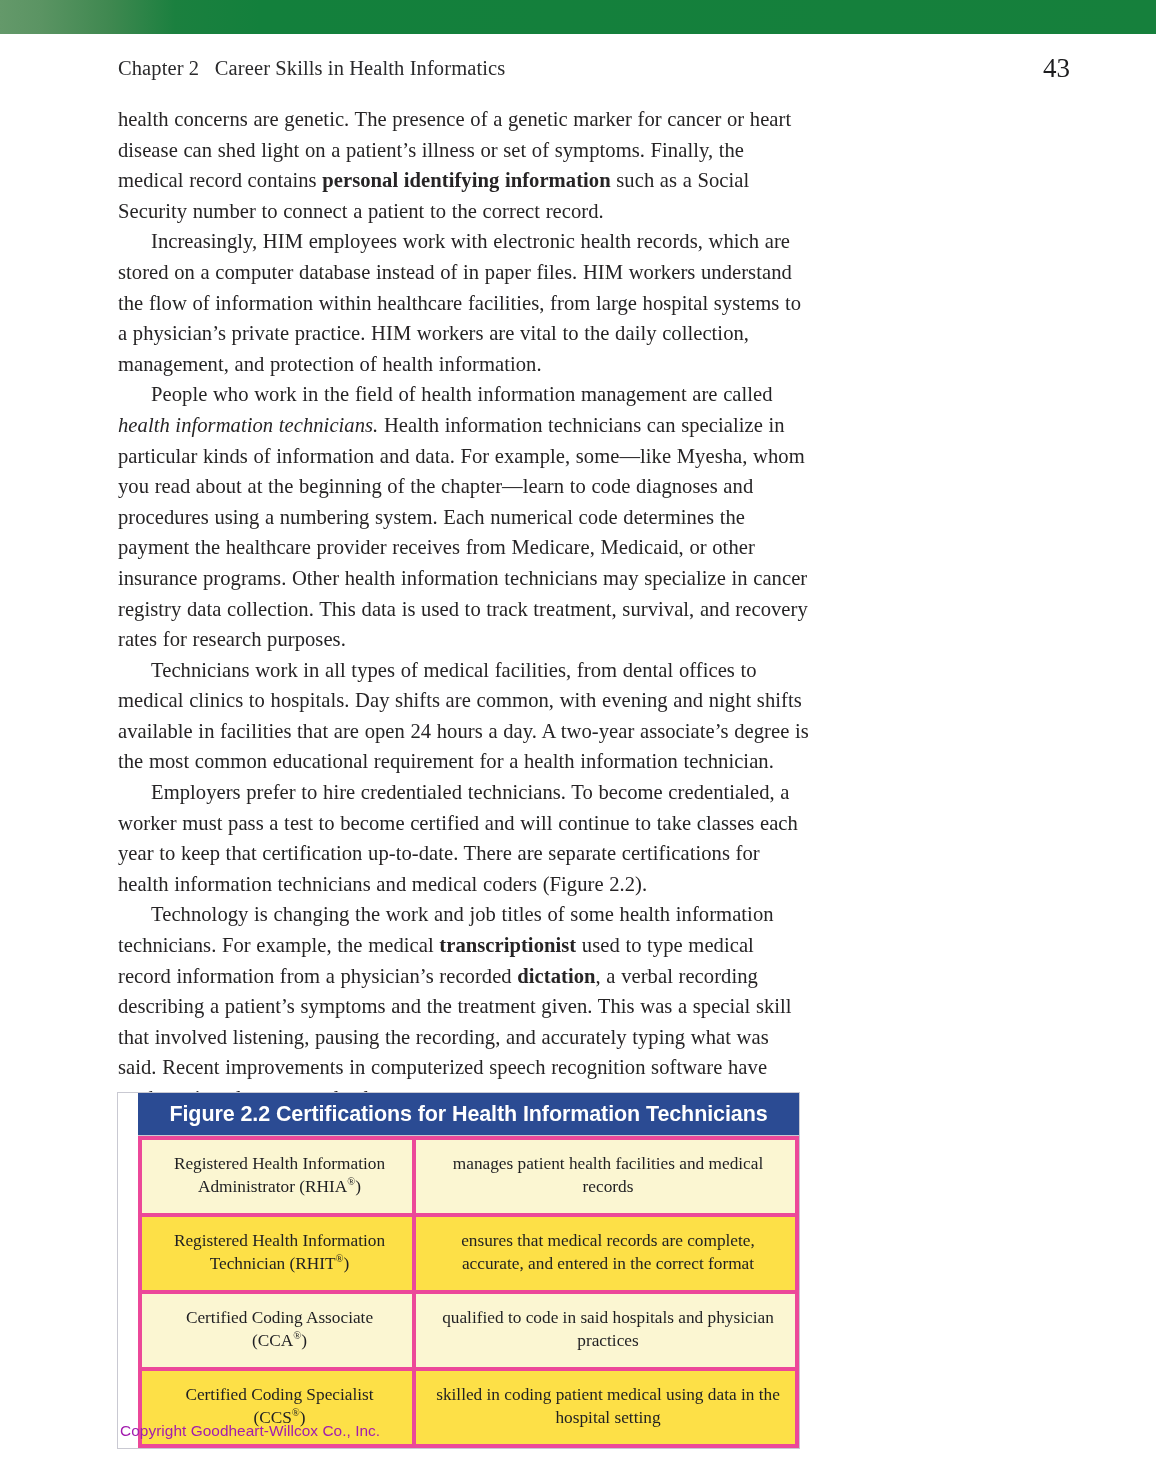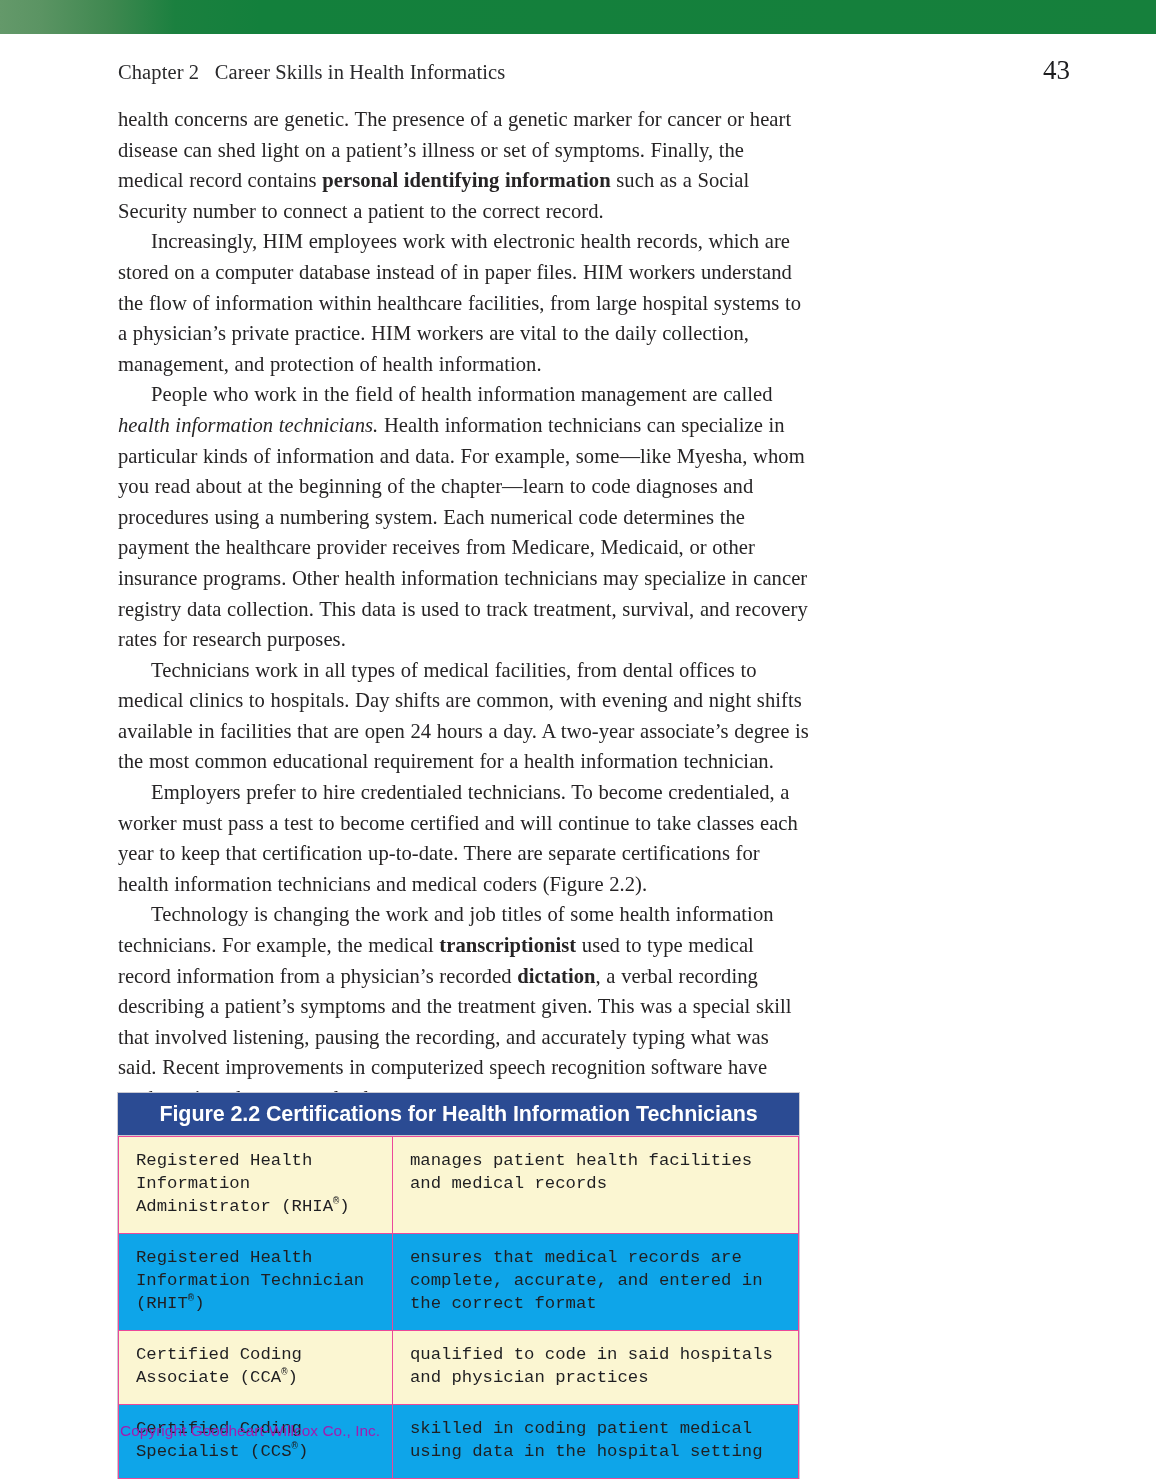--- a/index.html
+++ b/index.html
@@ -33,21 +33,21 @@
   }
 
   
   .runhead {
     position: absolute;
     top: 52px;
     left: 118px;
     right: 86px;
     height: 32px;
     display: flex;
-    align-items: flex-end;
+    align-items: center;
     justify-content: space-between;
   }
   .runhead-title {
     font-family: "Liberation Serif", serif;
     font-size: 20.5px;
     letter-spacing: .1px;
     color: #2a2a2c;
     white-space: pre;
   }
   .runhead-page {
@@ -81,50 +81,52 @@
 
   
   .figure {
     position: absolute;
     left: 117px;
     top: 1092px;
     width: 683px;
     border: 1px solid #c9c9d2;
     box-sizing: border-box;
     background: #ffffff;
+    padding-left: 20px;
   }
   .figure-title {
     background: #2b4b93;
     color: #ffffff;
     font-family: "Liberation Sans", sans-serif;
     font-size: 21.5px;
     font-weight: bold;
     letter-spacing: -0.1px;
     padding: 9px 0 9px 0;
     text-align: center;
     line-height: 1.12;
     border-bottom: 1px solid #c9c9d2;
   }
   table.figtable {
     border-collapse: collapse;
     width: 100%;
     table-layout: fixed;
   }
   table.figtable td {
-    font-family: Liberation Mono, monospace;
+    font-family: Liberation Serif, serif;
     font-size: 17.3px;
     line-height: 23px;
     color: #1f1f22;
     vertical-align: top;
     padding: 12px 12px 15px 17px;
-    border: 1px solid #ec4899;
+    border: 4px solid #ec4899;
+    text-align: center;
   }
   table.figtable col.c1 { width: 274px; }
   table.figtable tr.odd  td { background: #fbf6d2; }
-  table.figtable tr.even td { background: #0ea5e9; }
+  table.figtable tr.even td { background: #fde047; }
   sup.reg {
     font-size: 10.5px;
     vertical-align: super;
     line-height: 0;
   }
 
   
   .footer {
     position: absolute;
     left: 120px;

